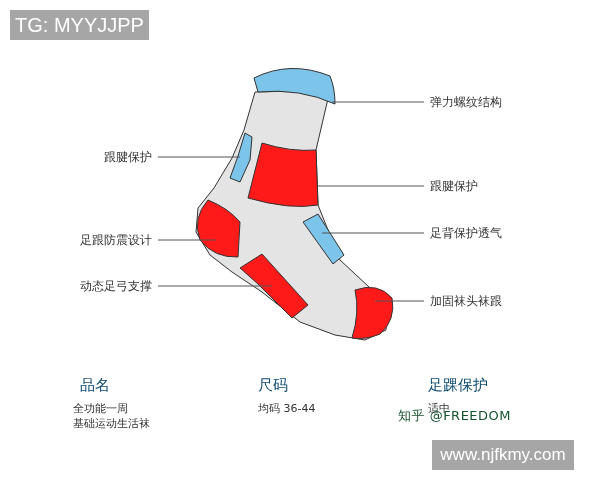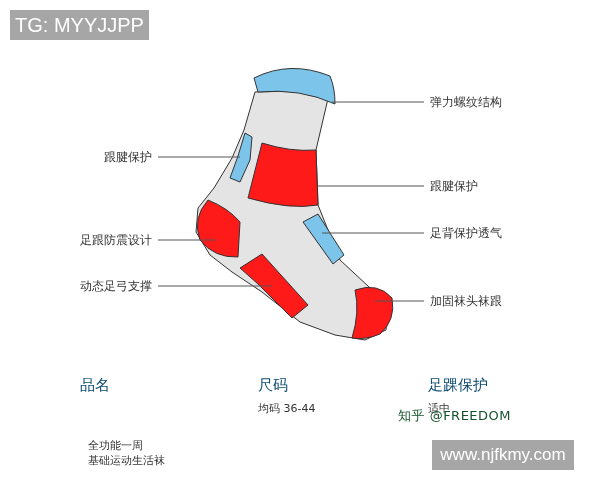--- a/index.html
+++ b/index.html
@@ -51,21 +51,21 @@
 <div class="label right" style="left:60px; top:149px; width:92px;">跟腱保护</div>
 <div class="label right" style="left:60px; top:232px; width:92px;">足跟防震设计</div>
 <div class="label right" style="left:60px; top:278px; width:92px;">动态足弓支撑</div>
 
 <div class="label" style="left:430px; top:94px;">弹力螺纹结构</div>
 <div class="label" style="left:430px; top:178px;">跟腱保护</div>
 <div class="label" style="left:430px; top:225px;">足背保护透气</div>
 <div class="label" style="left:430px; top:293px;">加固袜头袜跟</div>
 
 <div class="spec-title" style="left:80px; top:376px;">品名</div>
-<div class="spec-value" style="left:88px; top:401px;margin-top:37px;">
+<div class="spec-value" style="left:73px; top:401px;">
   <div>全功能一周</div>
   <div>基础运动生活袜</div>
 </div>
 
 <div class="spec-title" style="left:258px; top:376px;">尺码</div>
 <div class="spec-value" style="left:258px; top:401px;">均码 36-44</div>
 
 <div class="spec-title" style="left:428px; top:376px;">足踝保护</div>
 <div class="spec-value" style="left:428px; top:401px;">适中</div>
 

